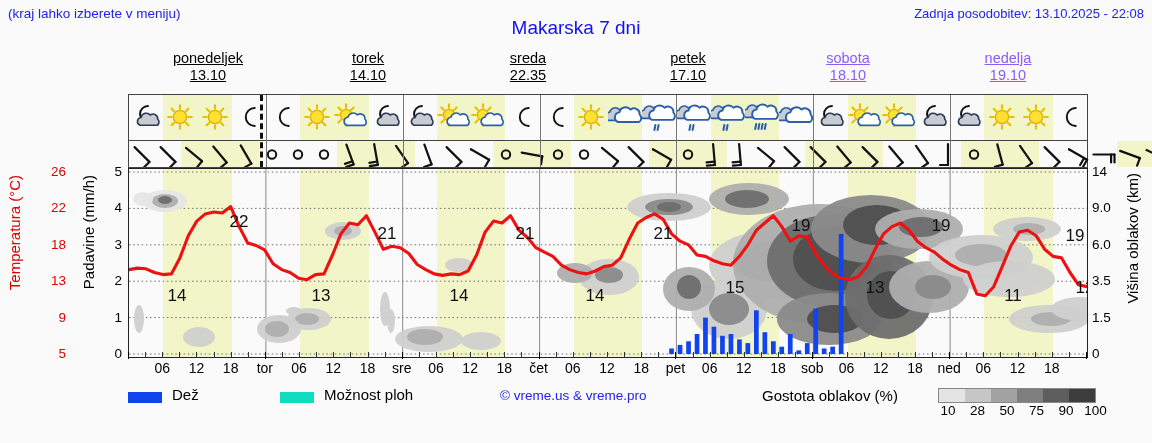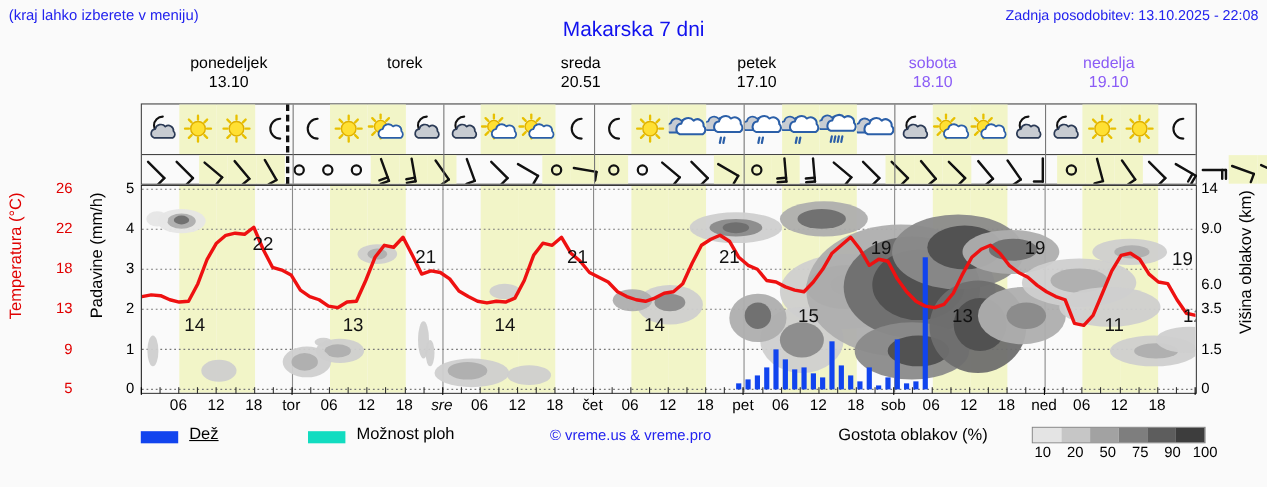--- a/index.html
+++ b/index.html
@@ -12,21 +12,21 @@
   }
   .abs{position:absolute;}
 
   
   #menu-hint{left:8px;top:6px;font-size:13.5px;color:#2222ee;white-space:nowrap;}
   #page-title{left:0;right:0;top:17px;text-align:center;font-size:19px;color:#1111ee;}
   #last-update{right:8px;top:6px;font-size:13px;color:#2222ee;white-space:nowrap;}
 
   
   #day-head{left:128px;top:50px;width:960px;height:42px;display:flex;}
-  .day-head-cell{flex:1 1 0;text-align:center;font-size:14.5px;line-height:17px;color:#000;}
+  .day-head-cell{flex:1 1 0;text-align:center;font-size:14.5px;line-height:17px;color:#000;text-decoration:underline;}
   .day-head-cell.weekend{color:#8b5cf6;}
   .day-head-cell .dnum{display:block;}
 
   
   #bands{left:128px;top:94px;width:960px;height:74px;border:1px solid #444;box-sizing:border-box;background:#fafafa;}
   #icon-row{position:absolute;left:0;top:0;width:100%;height:45px;display:flex;}
   #wind-row{position:absolute;left:0;top:45px;width:100%;height:27px;display:flex;border-top:1px solid #444;box-sizing:border-box;}
   .icell{flex:1 1 0;position:relative;display:flex;align-items:center;justify-content:center;}
   .wcell{flex:1 1 0;position:relative;display:flex;align-items:center;justify-content:center;}
   .band-yellow{background:#f2f5c8;}
@@ -76,22 +76,22 @@
 </style>
 </head>
 <body>
 
 <div class="abs" id="menu-hint">(kraj lahko izberete v meniju)</div>
 <div class="abs" id="page-title">Makarska 7 dni</div>
 <div class="abs" id="last-update">Zadnja posodobitev: 13.10.2025 - 22:08</div>
 
 <div class="abs" id="day-head">
     <div class="day-head-cell"><span>ponedeljek</span><span class="dnum">13.10</span></div>
-    <div class="day-head-cell"><span>torek</span></div>
-    <div class="day-head-cell"><span>sreda</span><span class="dnum">20.51</span></div>
+    <div class="day-head-cell"><span>torek</span><span class="dnum">14.10</span></div>
+    <div class="day-head-cell"><span>sreda</span><span class="dnum">22.35</span></div>
     <div class="day-head-cell"><span>petek</span><span class="dnum">17.10</span></div>
     <div class="day-head-cell weekend"><span>sobota</span><span class="dnum">18.10</span></div>
     <div class="day-head-cell weekend"><span>nedelja</span><span class="dnum">19.10</span></div>
   </div>
 
 <div class="abs" id="bands">
   <div id="icon-row">
       <div class="icell">
         <svg width="34" height="34" viewBox="0 0 34 34">
           <path d="M 19 5 A 8 8 0 1 0 19 21 A 7.36 7.36 0 1 1 19 5 Z" fill="#ffffff" stroke="#111" stroke-width="1.9" stroke-linejoin="round"></path>
@@ -693,21 +693,21 @@
     <span style="top: 39.4px;">4</span>
     <span style="top: 75.8px;">3</span>
     <span style="top: 112.2px;">2</span>
     <span style="top: 148.6px;">1</span>
     <span style="top: 185px;">0</span>
   </div>
 
 <div class="abs" id="cloud-ticks">
     <span style="top: 3px;">14</span>
     <span style="top: 39.4px;">9.0</span>
-    <span style="top: 90px;">6.0</span>
+    <span style="top: 76px;">6.0</span>
     <span style="top: 112.2px;">3.5</span>
     <span style="top: 148.6px;">1.5</span>
     <span style="top: 185px;">0</span>
   </div>
 <div class="abs" id="cloud-axis-title">
   <div class="vtitle">Višina oblakov (km)</div>
 </div>
 
 <div class="abs" id="plot">
   <div id="plot-bg">
@@ -908,21 +908,21 @@
     <i class="major" style="left: 958px;"></i>
   </div>
 <div class="abs" id="xlabels">
     <span style="left: 44.2143px;">06</span>
     <span style="left: 78.4286px;">12</span>
     <span style="left: 112.643px;">18</span>
     <span style="left: 146.857px;">tor</span>
     <span style="left: 181.071px;">06</span>
     <span style="left: 215.286px;">12</span>
     <span style="left: 249.5px;">18</span>
-    <span style="left: 283.714px; font-style: italic;">sre</span>
+    <span style="left: 283.714px;">sre</span>
     <span style="left: 317.929px;">06</span>
     <span style="left: 352.143px;">12</span>
     <span style="left: 386.357px;">18</span>
     <span style="left: 420.571px;">čet</span>
     <span style="left: 454.786px;">06</span>
     <span style="left: 489px;">12</span>
     <span style="left: 523.214px;">18</span>
     <span style="left: 557.429px;">pet</span>
     <span style="left: 591.643px;">06</span>
     <span style="left: 625.857px;">12</span>
@@ -932,34 +932,34 @@
     <span style="left: 762.714px;">12</span>
     <span style="left: 796.929px;">18</span>
     <span style="left: 831.143px;">ned</span>
     <span style="left: 865.357px;">06</span>
     <span style="left: 899.571px;">12</span>
     <span style="left: 933.786px;">18</span>
   </div>
 
 <div id="legend" class="abs">
   <span class="lg-sw" id="sw-rain" style="left: 0px; background: rgb(17, 68, 238);"></span>
-  <span class="lg-tx" style="left:44px;text-decoration:underline;">Dež</span>
+  <span class="lg-tx" style="left:44px;">Dež</span>
   <span class="lg-sw" id="sw-show" style="left: 152px; background: rgb(18, 220, 192);"></span>
   <span class="lg-tx" style="left:196px;">Možnost ploh</span>
   <span id="copyright">© vreme.us &amp; vreme.pro</span>
   <span id="cloudscale-label">Gostota oblakov (%)</span>
   <span id="cloudscale">
       <div style="background: rgb(228, 228, 228);"></div>
       <div style="background: rgb(198, 198, 198);"></div>
       <div style="background: rgb(162, 162, 162);"></div>
       <div style="background: rgb(126, 126, 126);"></div>
       <div style="background: rgb(93, 93, 93);"></div>
       <div style="background: rgb(61, 61, 61);"></div>
     </span>
   <span id="cloudscale-ticks">
       <span style="left: 14px;">10</span>
-      <span style="left: 43.5px;">20</span>
+      <span style="left: 43.5px;">28</span>
       <span style="left: 73px;">50</span>
       <span style="left: 102.5px;">75</span>
       <span style="left: 132px;">90</span>
       <span style="left: 161.5px;">100</span>
     </span>
 </div>
 
 </body></html>

